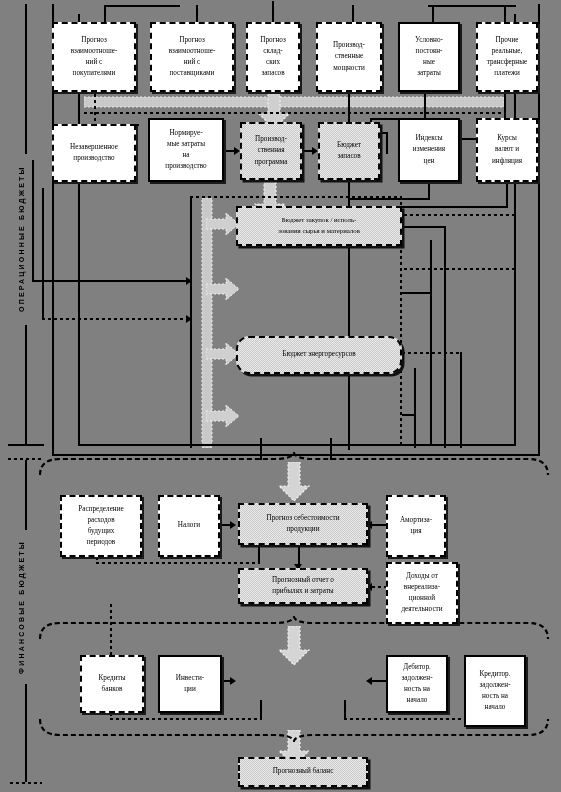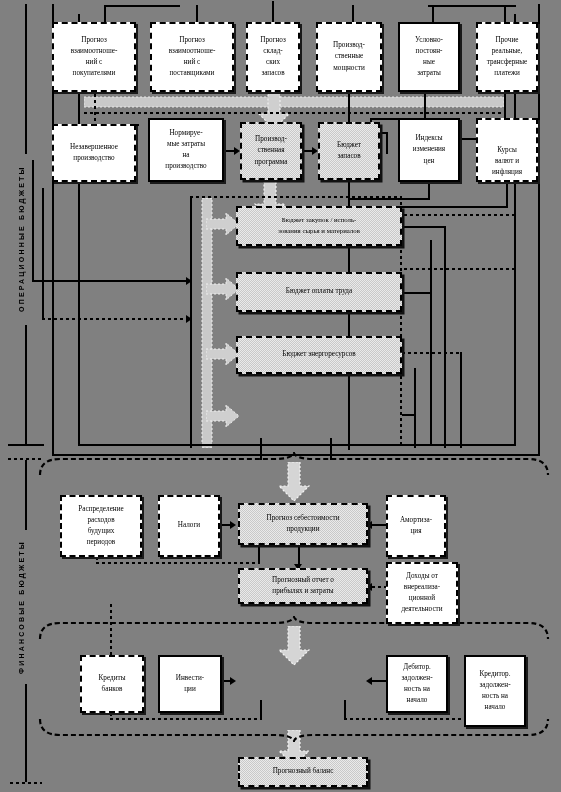--- a/index.html
+++ b/index.html
@@ -247,21 +247,21 @@
   </div>
   <div class="box key" style="left:318px; top:122px; width:62px; height:58px; border-style:dashed; border-width:2px;">
     <span class="lbl">Бюджет
 запасов</span>
   </div>
   <div class="box" style="left:398px; top:118px; width:62px; height:64px; border-style:solid; border-width:2px;">
     <span class="lbl">Индексы
 изменения
 цен</span>
   </div>
-  <div class="box" style="left:476px; top:118px; width:62px; height:64px; border-style:dashed; border-width:2px;align-items:flex-end;">
+  <div class="box" style="left:476px; top:118px; width:62px; height:64px; border-style:dashed; border-width:2px;">
     <span class="lbl">Курсы
 валют и
 инфляция</span>
   </div>
 
   <div class="ln" style="left:224px; top:150px; width:12px; height:2px;"></div>
   <div class="ah r" style="left:234px; top:147px;"></div>
   <div class="ln" style="left:302px; top:150px; width:12px; height:2px;"></div>
   <div class="ah r" style="left:312px; top:147px;"></div>
 
@@ -306,24 +306,21 @@
   <div class="barrow" style="left:206px; top:404px; width:34px; height:24px;">
     <svg width="34" height="24" viewBox="0 0 34 24">
       <path d="M0 7 H20 V1 L33 12 L20 23 V17 H0 Z" fill="#cfcfcf" stroke="#efefef" stroke-width="1" stroke-dasharray="2,2"></path>
     </svg>
   </div>
 
   <div class="box key" style="left:236px; top:206px; width:166px; height:40px; border-style:dashed; border-width:2px; font-size:6.8px;">
     <span class="lbl">Бюджет  закупок  /   исполь-
 зования сырья и материалов</span>
   </div>
-  <div class="box key" style="left:236px; top:272px; width:166px; height:40px; border-style:dashed; border-width:2px;">
-    <span class="lbl">Бюджет оплаты труда</span>
-  </div>
-  <div class="box key" style="left:236px; top:336px; width:166px; height:38px; border-style:dashed; border-width:2px;">
+  <div class="box key" style="left:236px; top:336px; width:166px; height:38px; border-style:dashed; border-width:2px;border-radius:13px;">
     <span class="lbl">Бюджет энергоресурсов</span>
   </div>
 
   <div class="ln" style="left:32px; top:280px; width:160px; height:2px;"></div>
   <div class="ah r" style="left:186px; top:277px;"></div>
   <div class="ln" style="left:32px; top:160px; width:2px; height:122px;"></div>
   <div class="dln" style="left:42px; top:318px; width:148px;"></div>
   <div class="ah r" style="left:186px; top:315px;"></div>
   <div class="ln" style="left:42px; top:188px; width:2px; height:132px;"></div>
 

